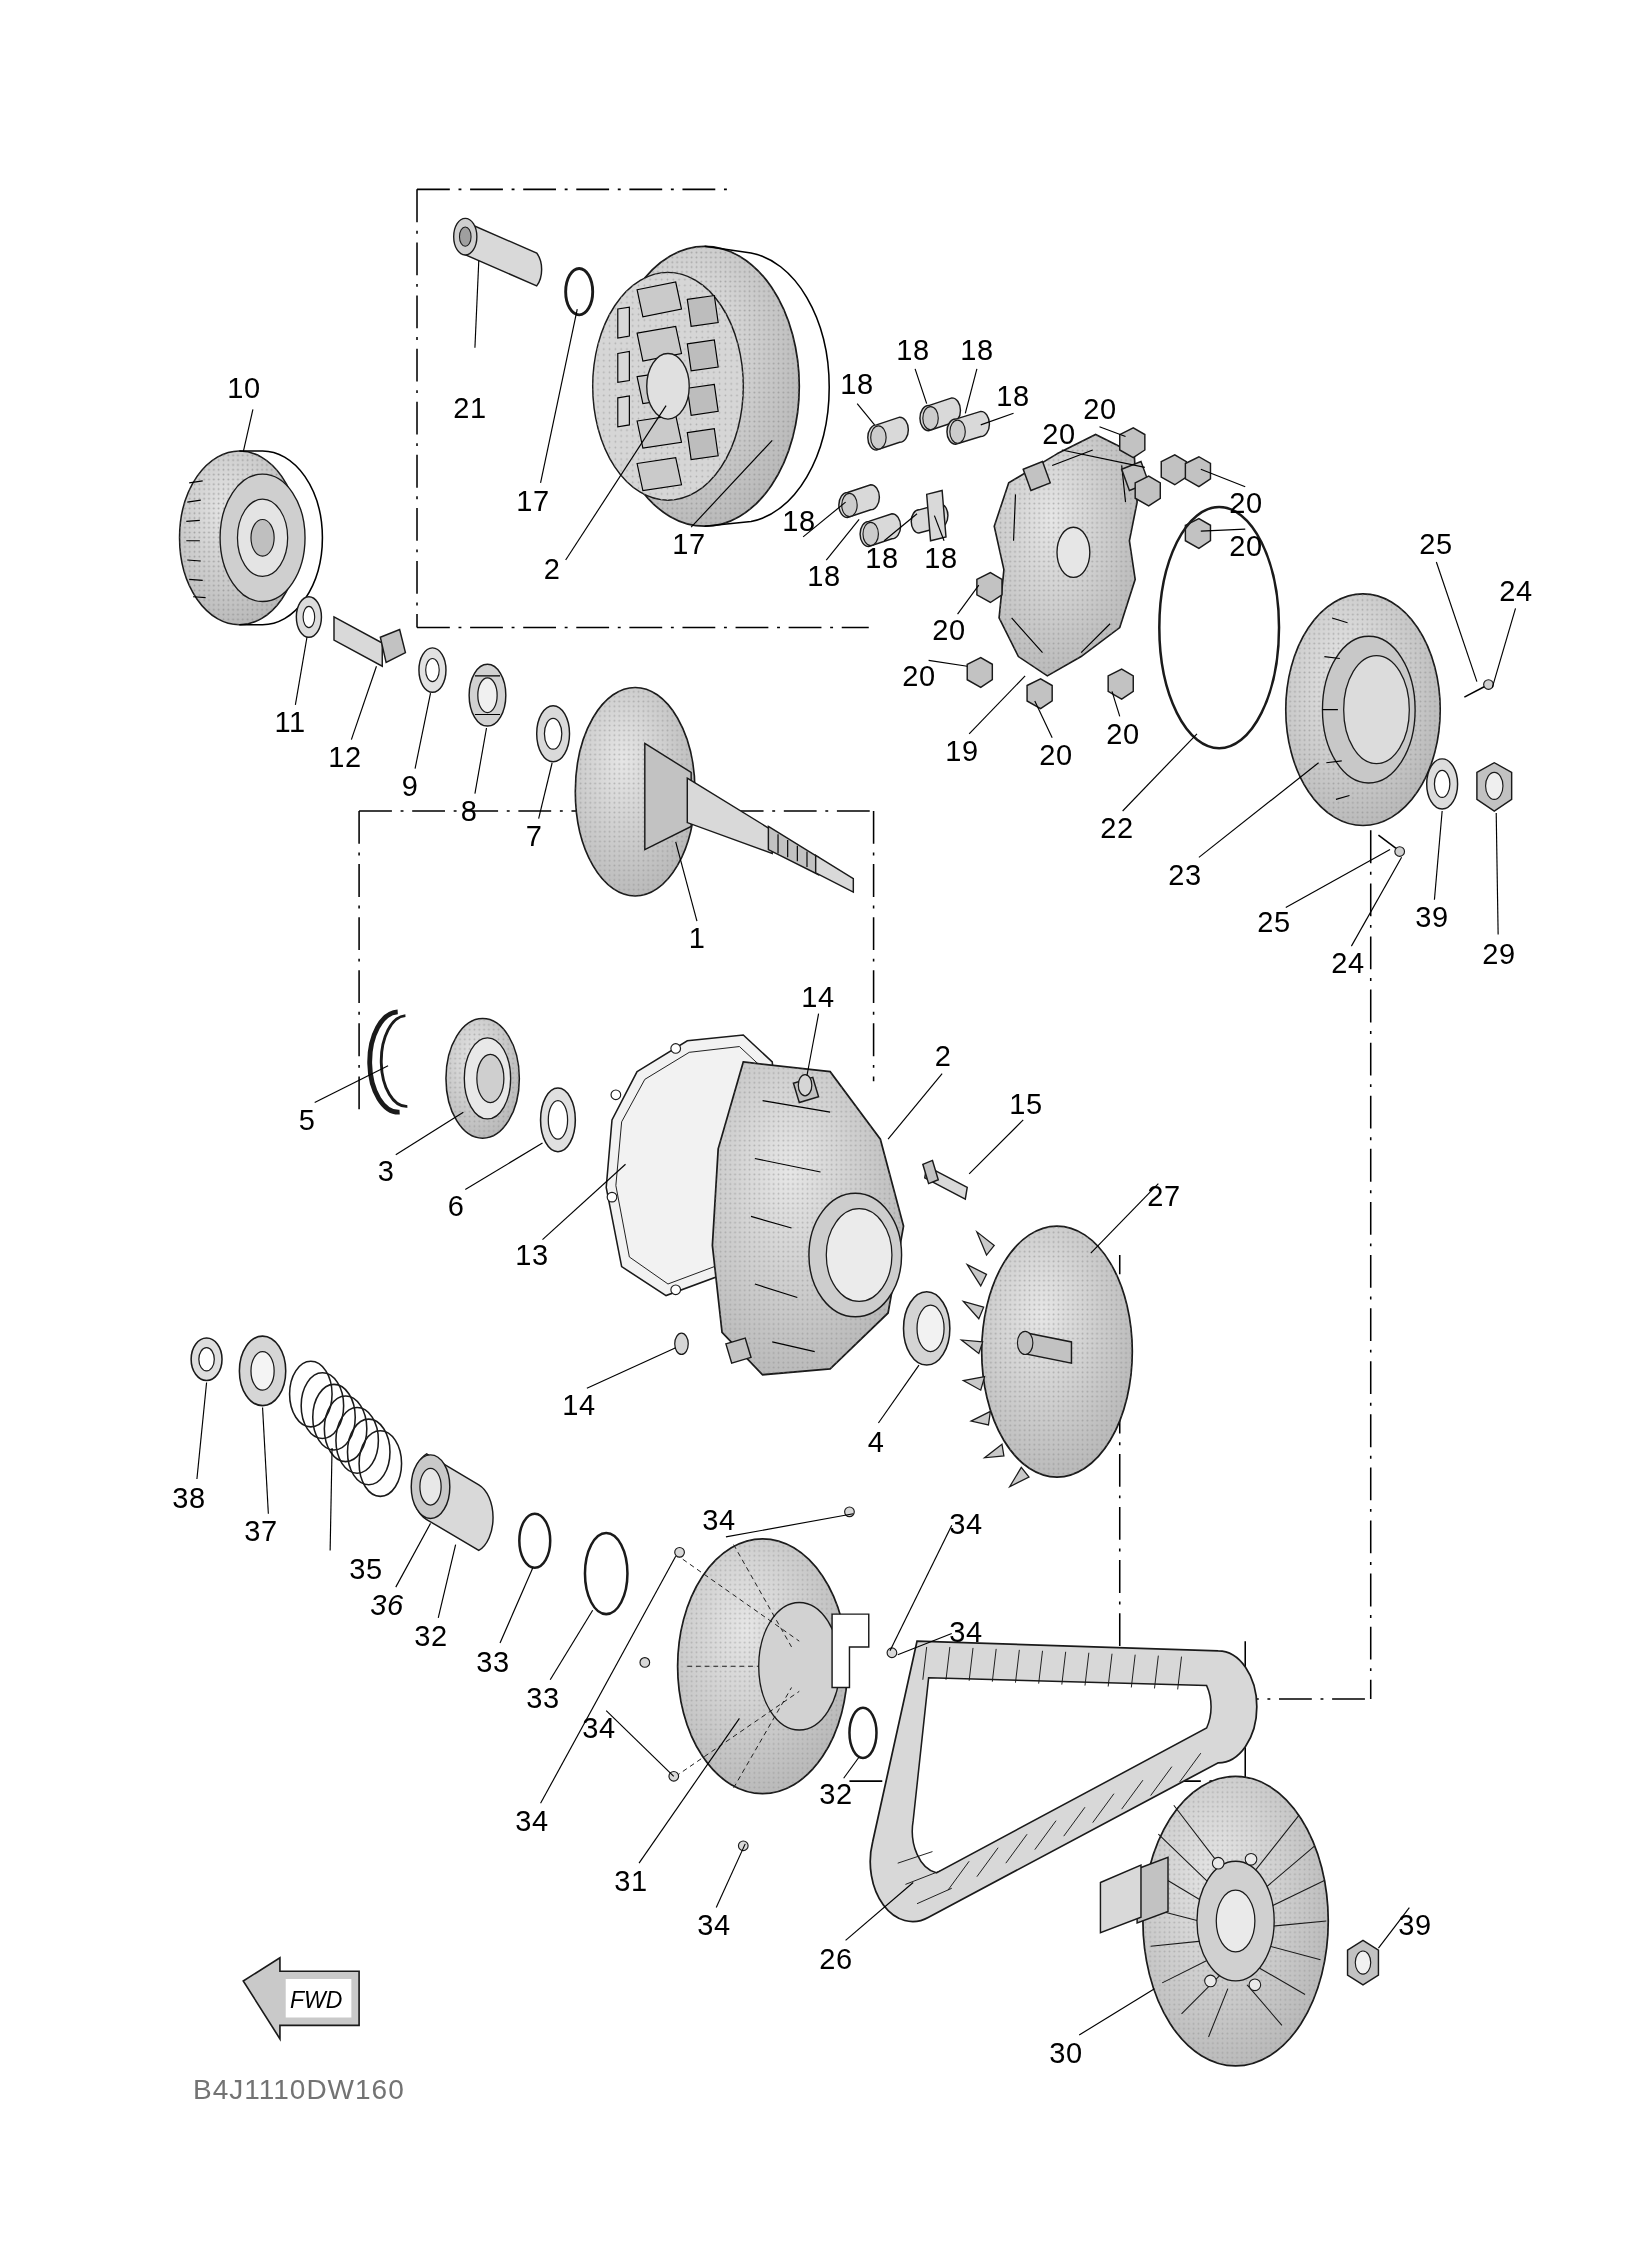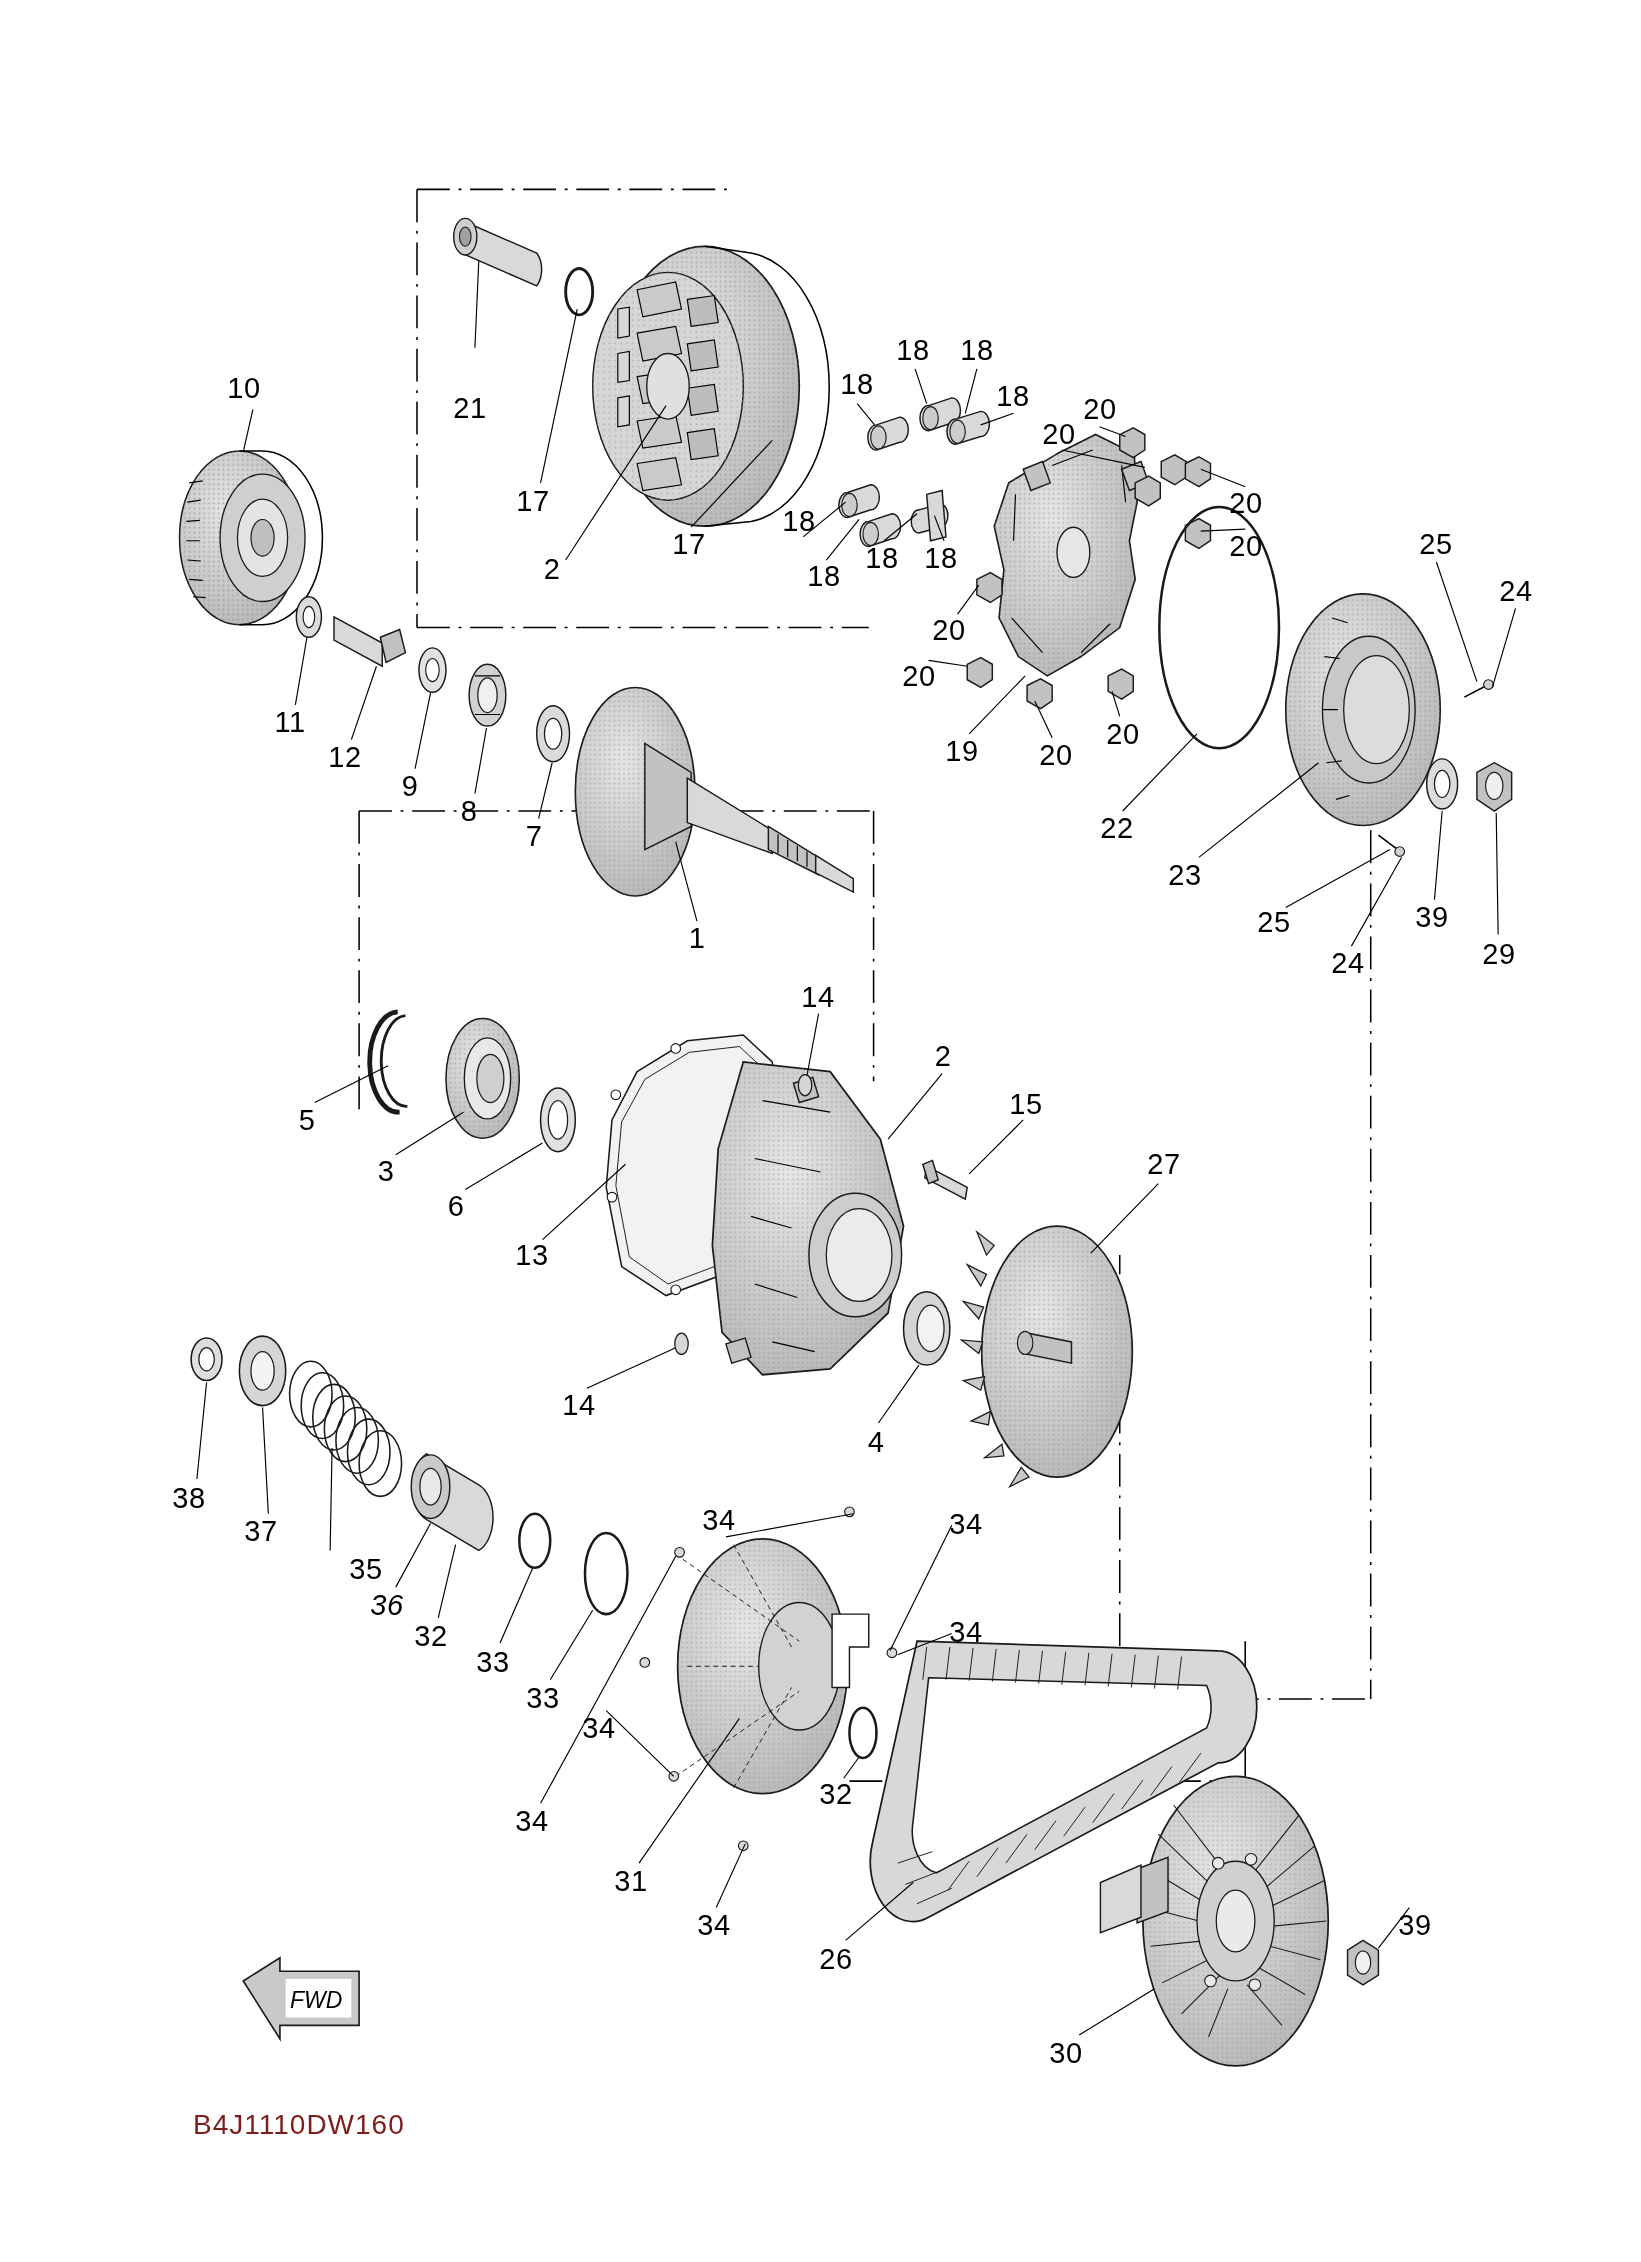--- a/index.html
+++ b/index.html
@@ -28,24 +28,23 @@
     color: #000000;
     letter-spacing: 0.5px;
     white-space: nowrap;
     transform: translate(-50%, -50%);
     user-select: none;
   }
   .diagram-code {
     position: absolute;
     font-family: "Liberation Sans", sans-serif;
     font-size: 28px;
-    color: #7f1d1d;
+    color: #737373;
     letter-spacing: 1px;
     white-space: nowrap;
-    margin-top: 35px;
   }
   .fwd-label {
     position: absolute;
     font-family: "Liberation Sans", sans-serif;
     font-size: 23px;
     font-style: italic;
     color: #000000;
     white-space: nowrap;
   }
   svg.art {
@@ -558,21 +557,21 @@
   <div class="callout" style="left:697px;top:938px;">1</div>
   <div class="callout" style="left:307px;top:1120px;">5</div>
   <div class="callout" style="left:386px;top:1171px;">3</div>
   <div class="callout" style="left:456px;top:1206px;">6</div>
   <div class="callout" style="left:532px;top:1255px;">13</div>
   <div class="callout" style="left:818px;top:997px;">14</div>
   <div class="callout" style="left:579px;top:1405px;">14</div>
   <div class="callout" style="left:943px;top:1056px;">2</div>
   <div class="callout" style="left:1026px;top:1104px;">15</div>
   <div class="callout" style="left:876px;top:1442px;">4</div>
-  <div class="callout" style="left:1164px;top:1164px;text-align:right;">27</div>
+  <div class="callout" style="left:1164px;top:1196px;text-align:right;">27</div>
   <div class="callout" style="left:189px;top:1498px;">38</div>
   <div class="callout" style="left:261px;top:1531px;">37</div>
   <div class="callout" style="left:322px;top:1569px;margin-left:44px;">35</div>
   <div class="callout" style="left:387px;top:1605px;font-style:italic;">36</div>
   <div class="callout" style="left:431px;top:1636px;">32</div>
   <div class="callout" style="left:493px;top:1662px;">33</div>
   <div class="callout" style="left:543px;top:1698px;">33</div>
   <div class="callout" style="left:599px;top:1728px;">34</div>
   <div class="callout" style="left:532px;top:1821px;">34</div>
   <div class="callout" style="left:631px;top:1881px;">31</div>

